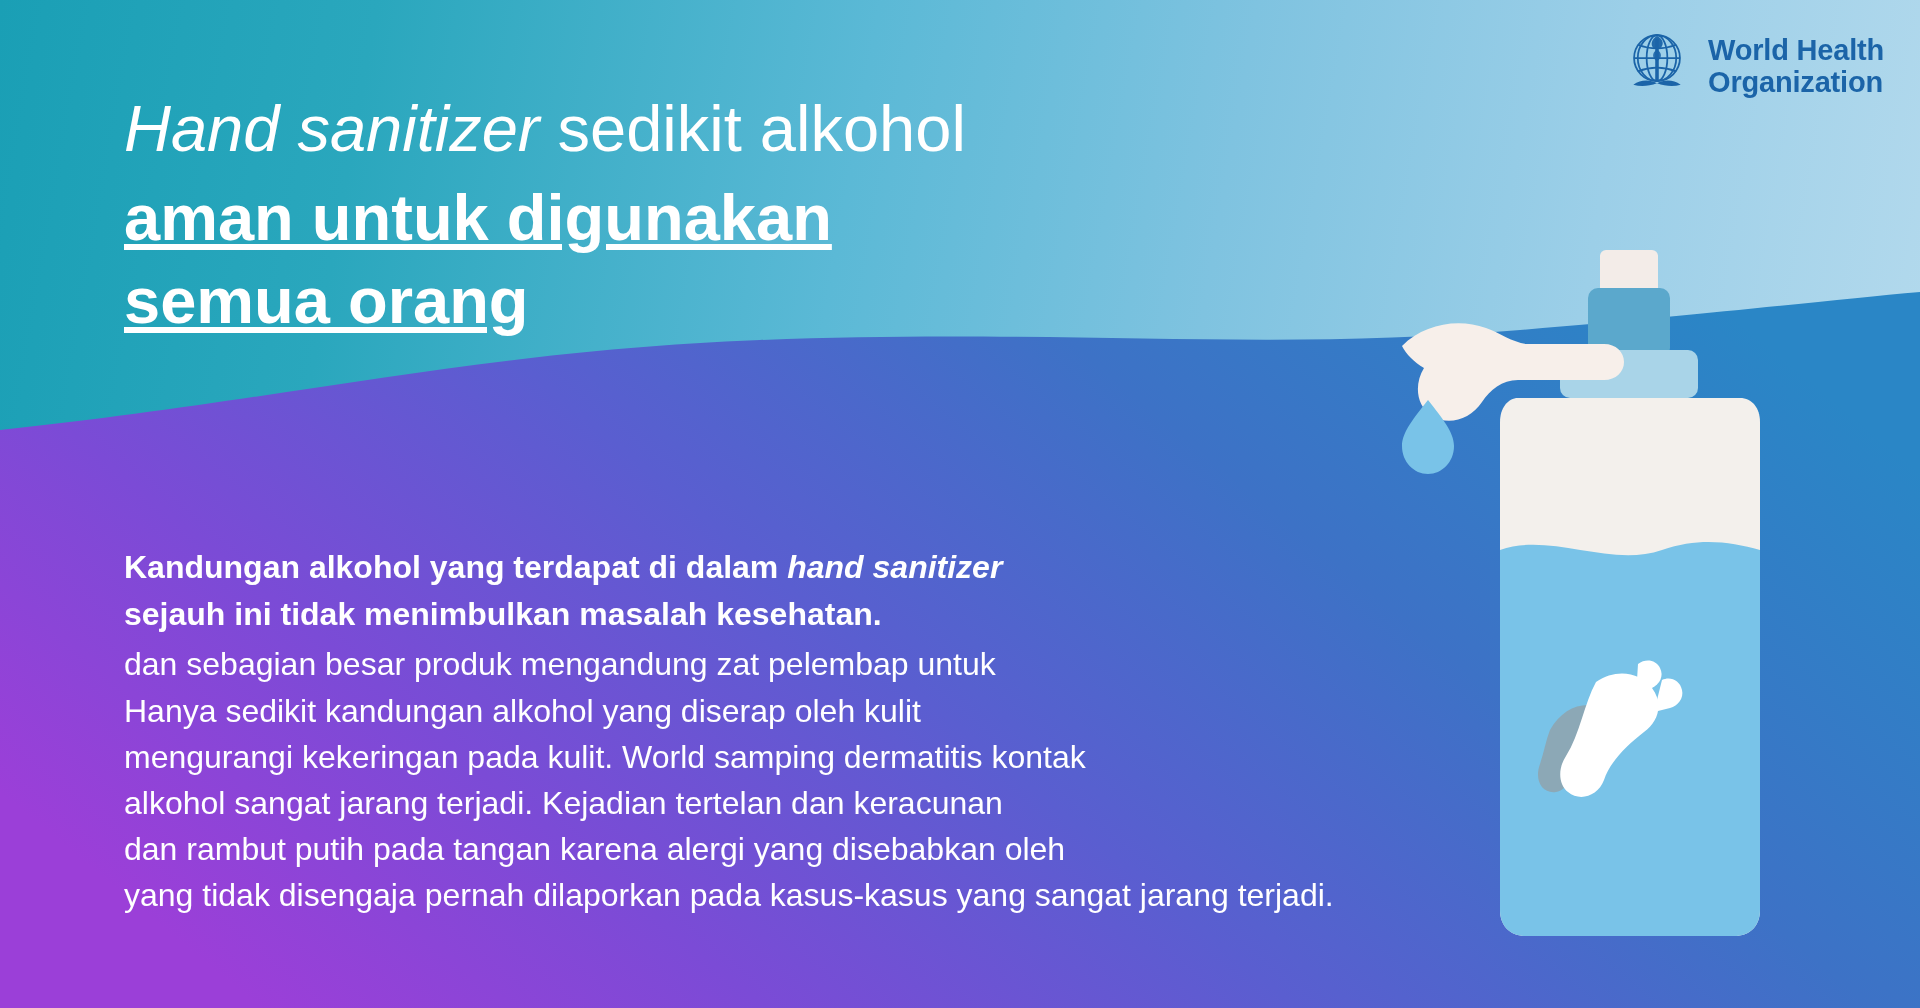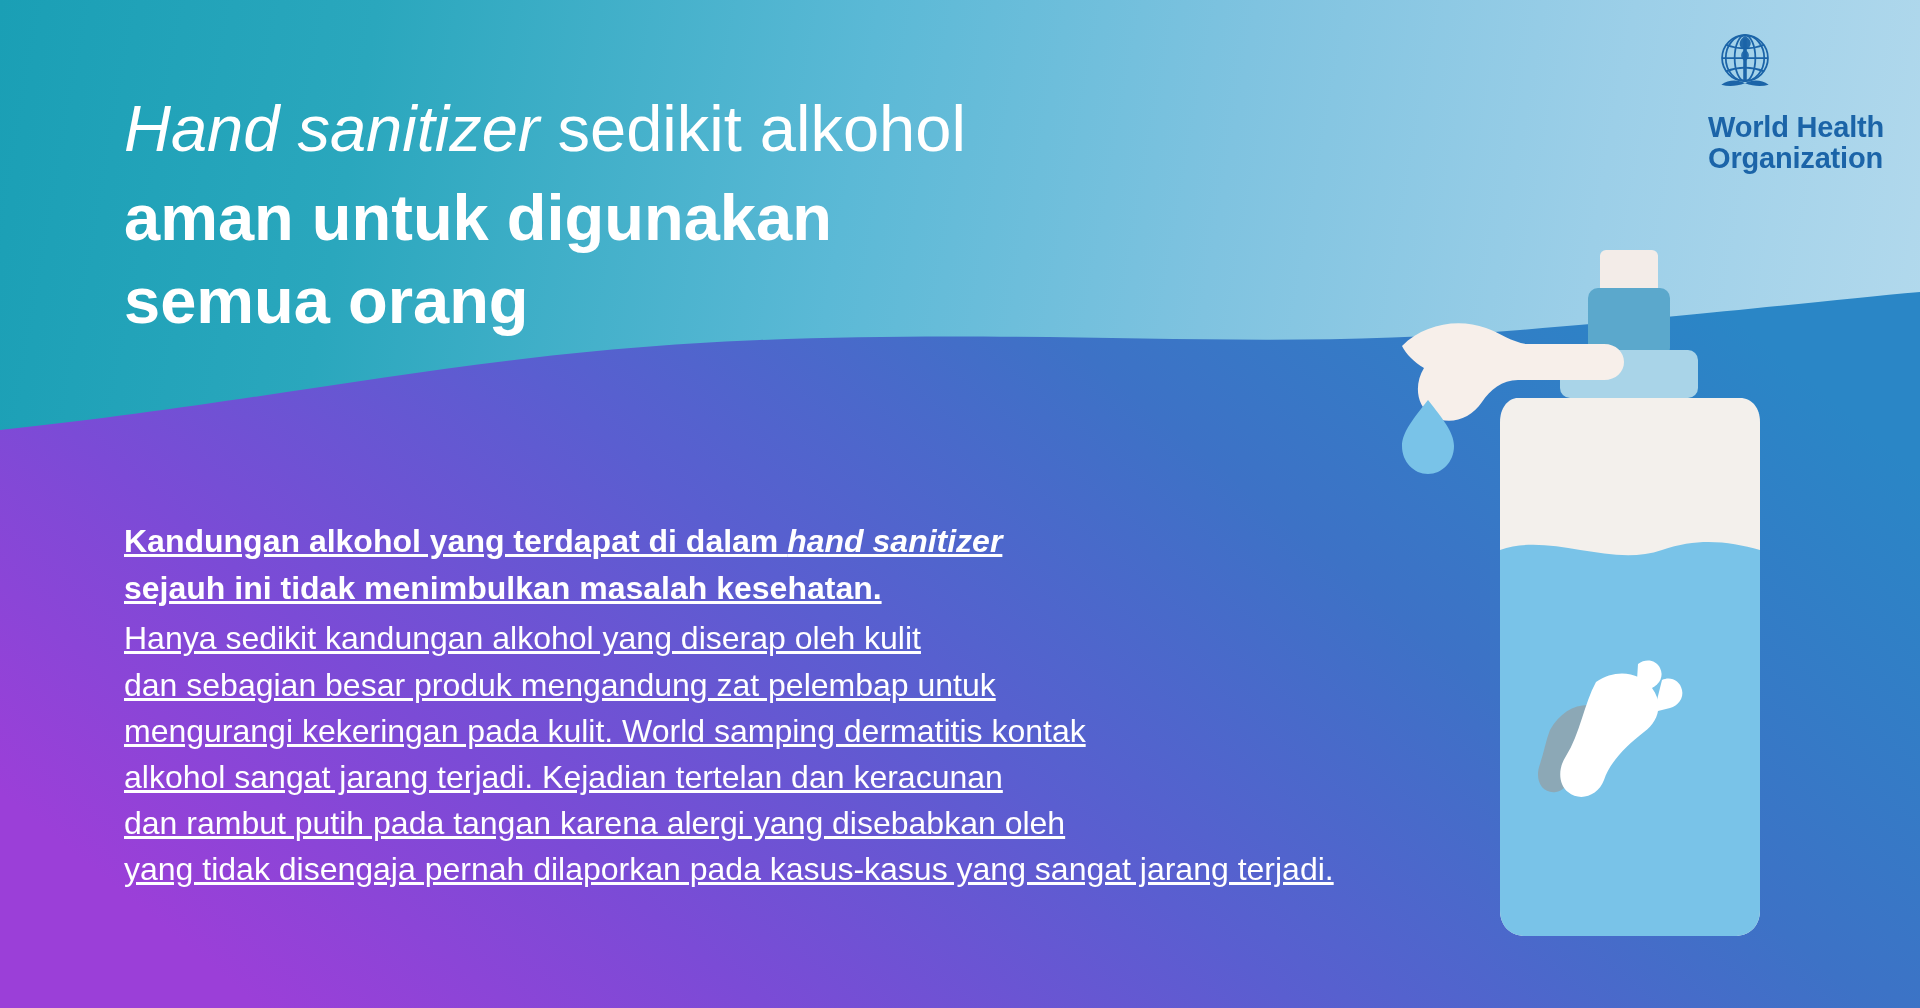--- a/index.html
+++ b/index.html
@@ -27,23 +27,22 @@
     height: 1008px;
   }
   .wave-wrap svg { display: block; }
 
   
   .who-logo {
     position: absolute;
     right: 36px;
     top: 24px;
     display: flex;
-    align-items: flex-start;
+    align-items: flex-end;
     gap: 14px;
-    flex-direction: column;
   }
   .who-emblem { width: 74px; height: 74px; }
   .who-text {
     color: #1b64a8;
     font-weight: bold;
     font-size: 29px;
     line-height: 1.08;
     letter-spacing: -0.2px;
     white-space: pre-line;
   }
@@ -64,31 +63,31 @@
   }
   .headline .line1 .ital {
     font-style: italic;
   }
   .headline .line2,
   .headline .line3 {
     font-size: 65px;
     line-height: 1.28;
     font-weight: bold;
     white-space: nowrap;
+    text-decoration: underline;
   }
   .headline .line2 { margin-top: 14px; }
 
   
   .body-copy {
     position: absolute;
     left: 124px;
-    top: 518px;
+    top: 544px;
     width: 1400px;
     color: #ffffff;
-    text-decoration: underline;
   }
   .body-copy .bold-block {
     font-size: 32px;
     font-weight: bold;
     line-height: 1.46;
   }
   .body-copy .bold-block .ital { font-style: italic; }
   .body-copy .para {
     margin-top: 4px;
     font-size: 32px;
@@ -156,22 +155,22 @@
     <div class="line2">aman untuk digunakan</div>
     <div class="line3">semua orang</div>
   </div>
 
   <div class="body-copy">
     <div class="bold-block">
       <span>Kandungan alkohol yang terdapat di dalam </span><span class="ital">hand sanitizer</span><br>
       <span>sejauh ini tidak menimbulkan masalah kesehatan.</span>
     </div>
     <div class="para">
+      <span>dan sebagian besar produk mengandung zat pelembap untuk</span>
       <span>Hanya sedikit kandungan alkohol yang diserap oleh kulit</span>
-      <span>dan sebagian besar produk mengandung zat pelembap untuk</span>
       <span>mengurangi kekeringan pada kulit. World samping dermatitis kontak</span>
       <span>alkohol sangat jarang terjadi. Kejadian tertelan dan keracunan</span>
       <span>dan rambut putih pada tangan karena alergi yang disebabkan oleh</span>
       <span>yang tidak disengaja pernah dilaporkan pada kasus-kasus yang sangat jarang terjadi.</span>
     </div>
   </div>
 
   <div class="bottle">
     <svg width="520" height="758" viewBox="0 0 520 758" xmlns="http://www.w3.org/2000/svg">
 

